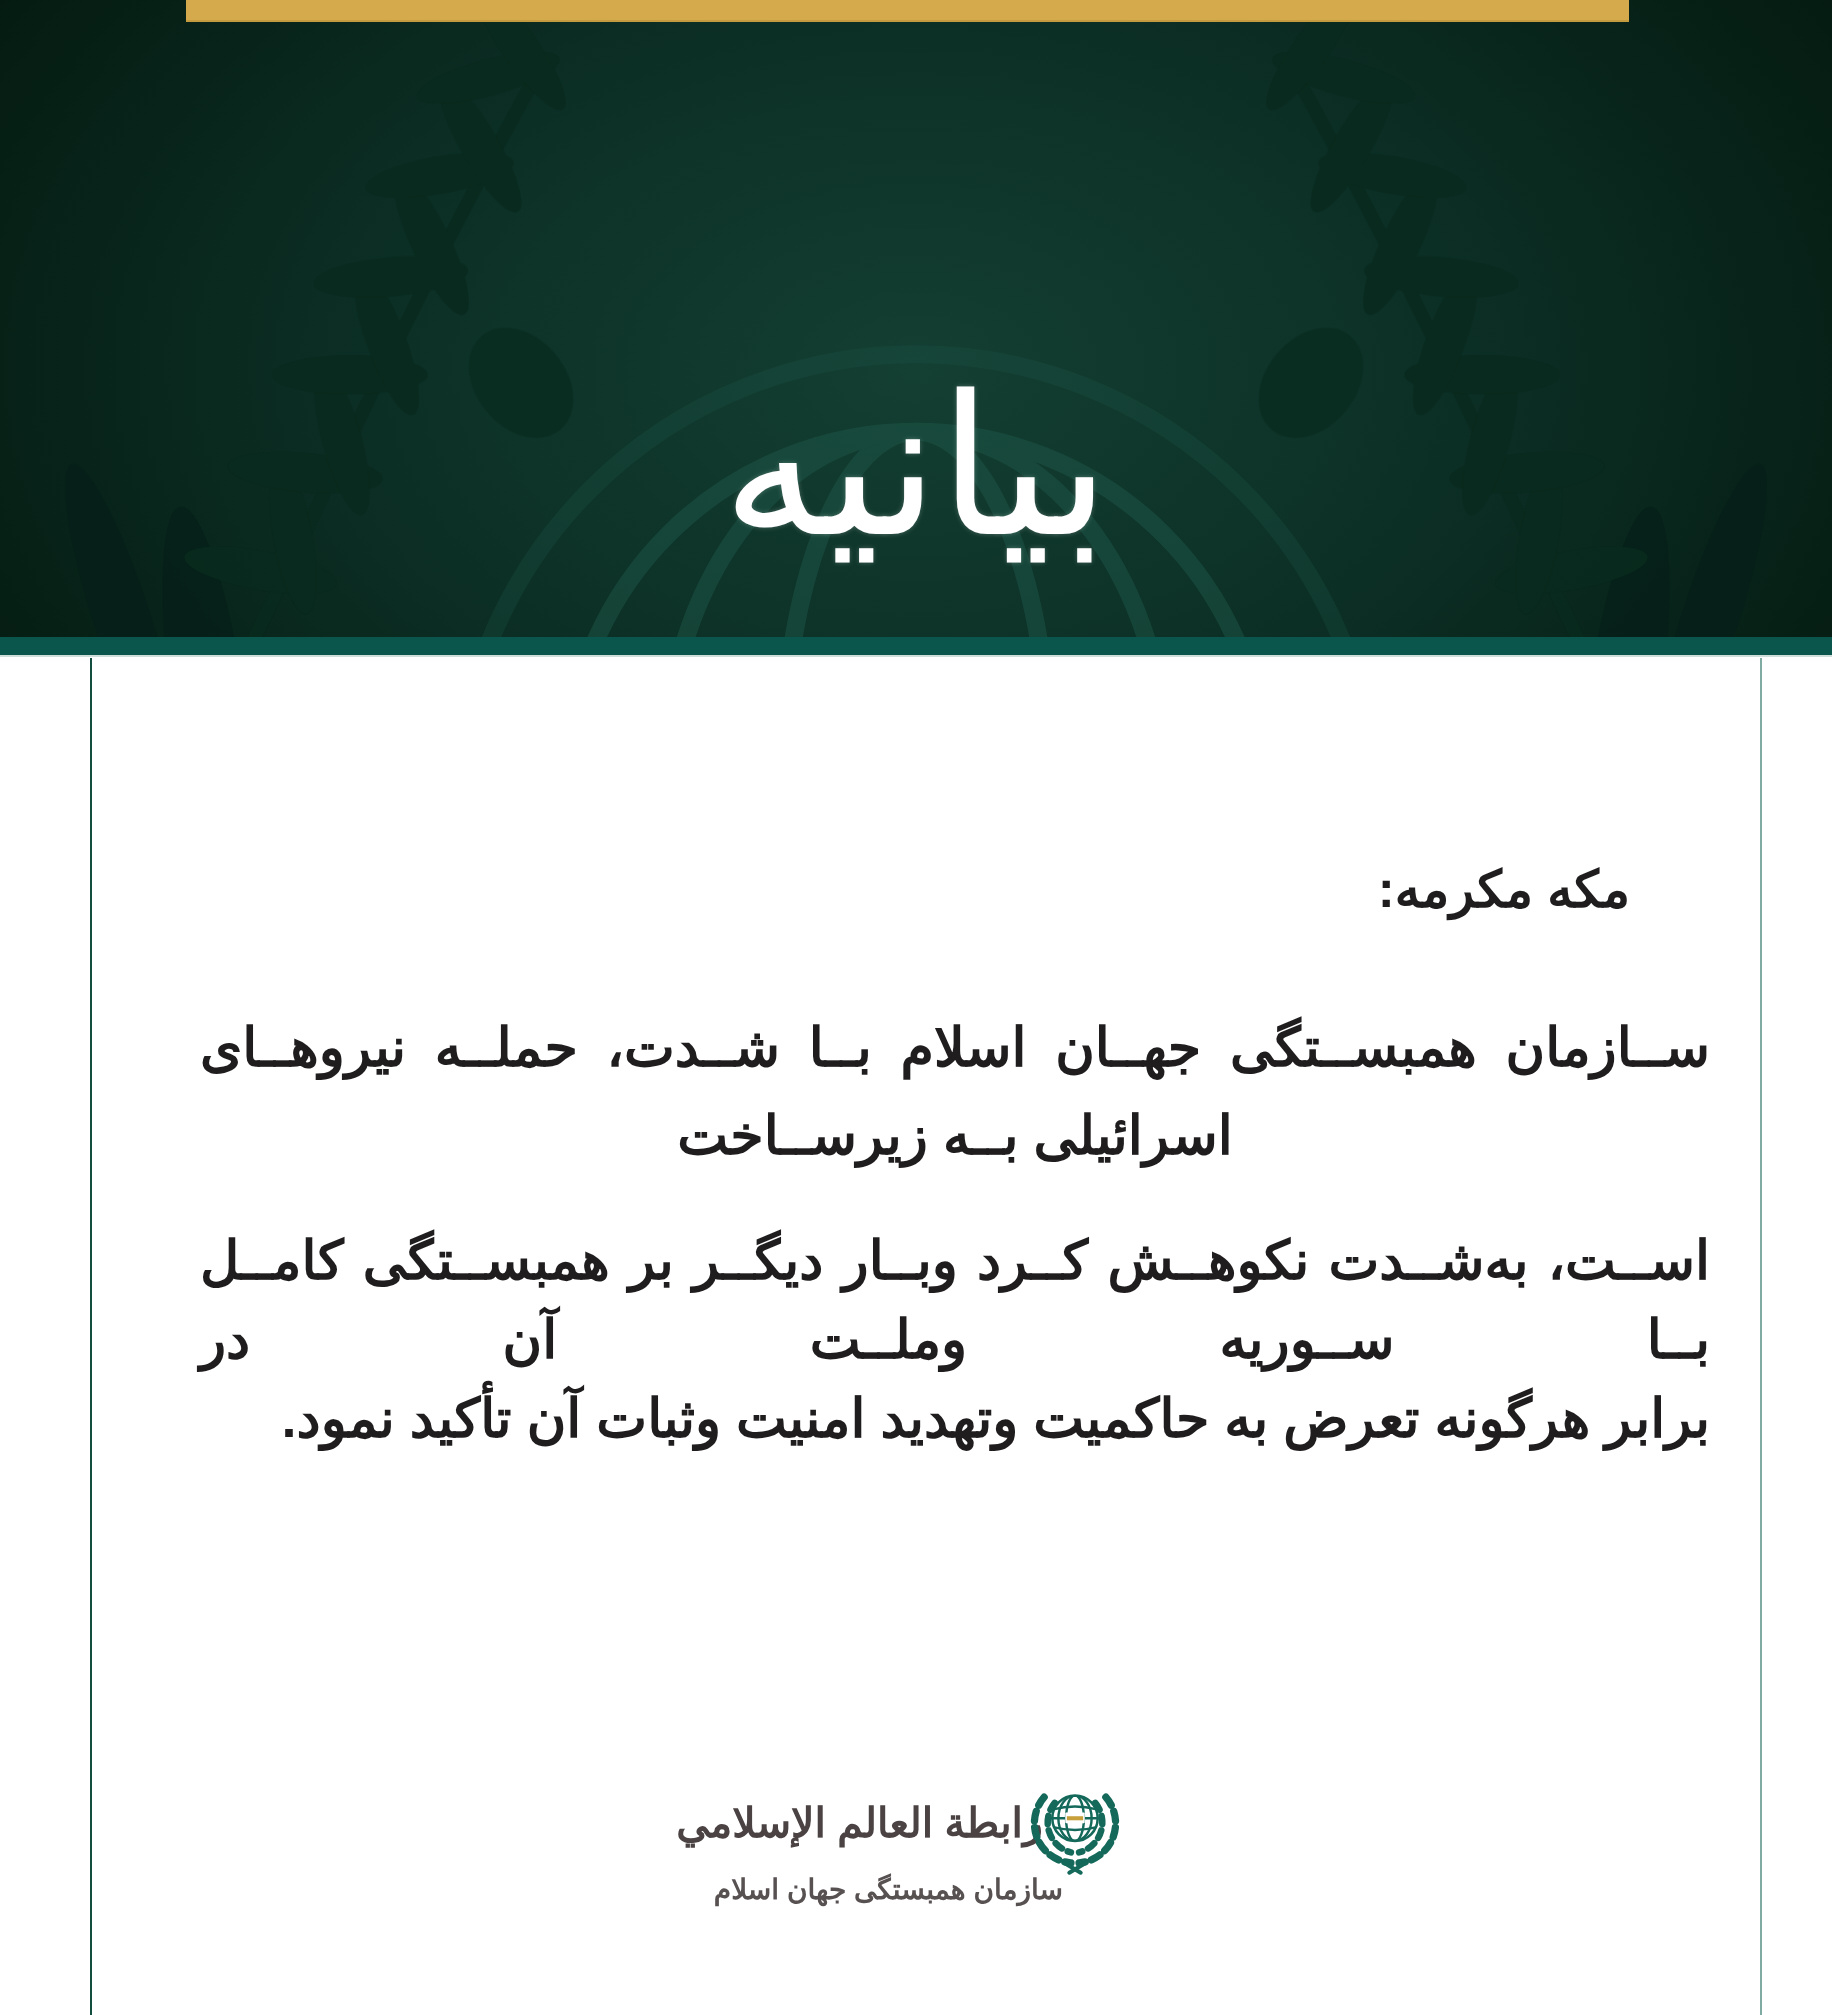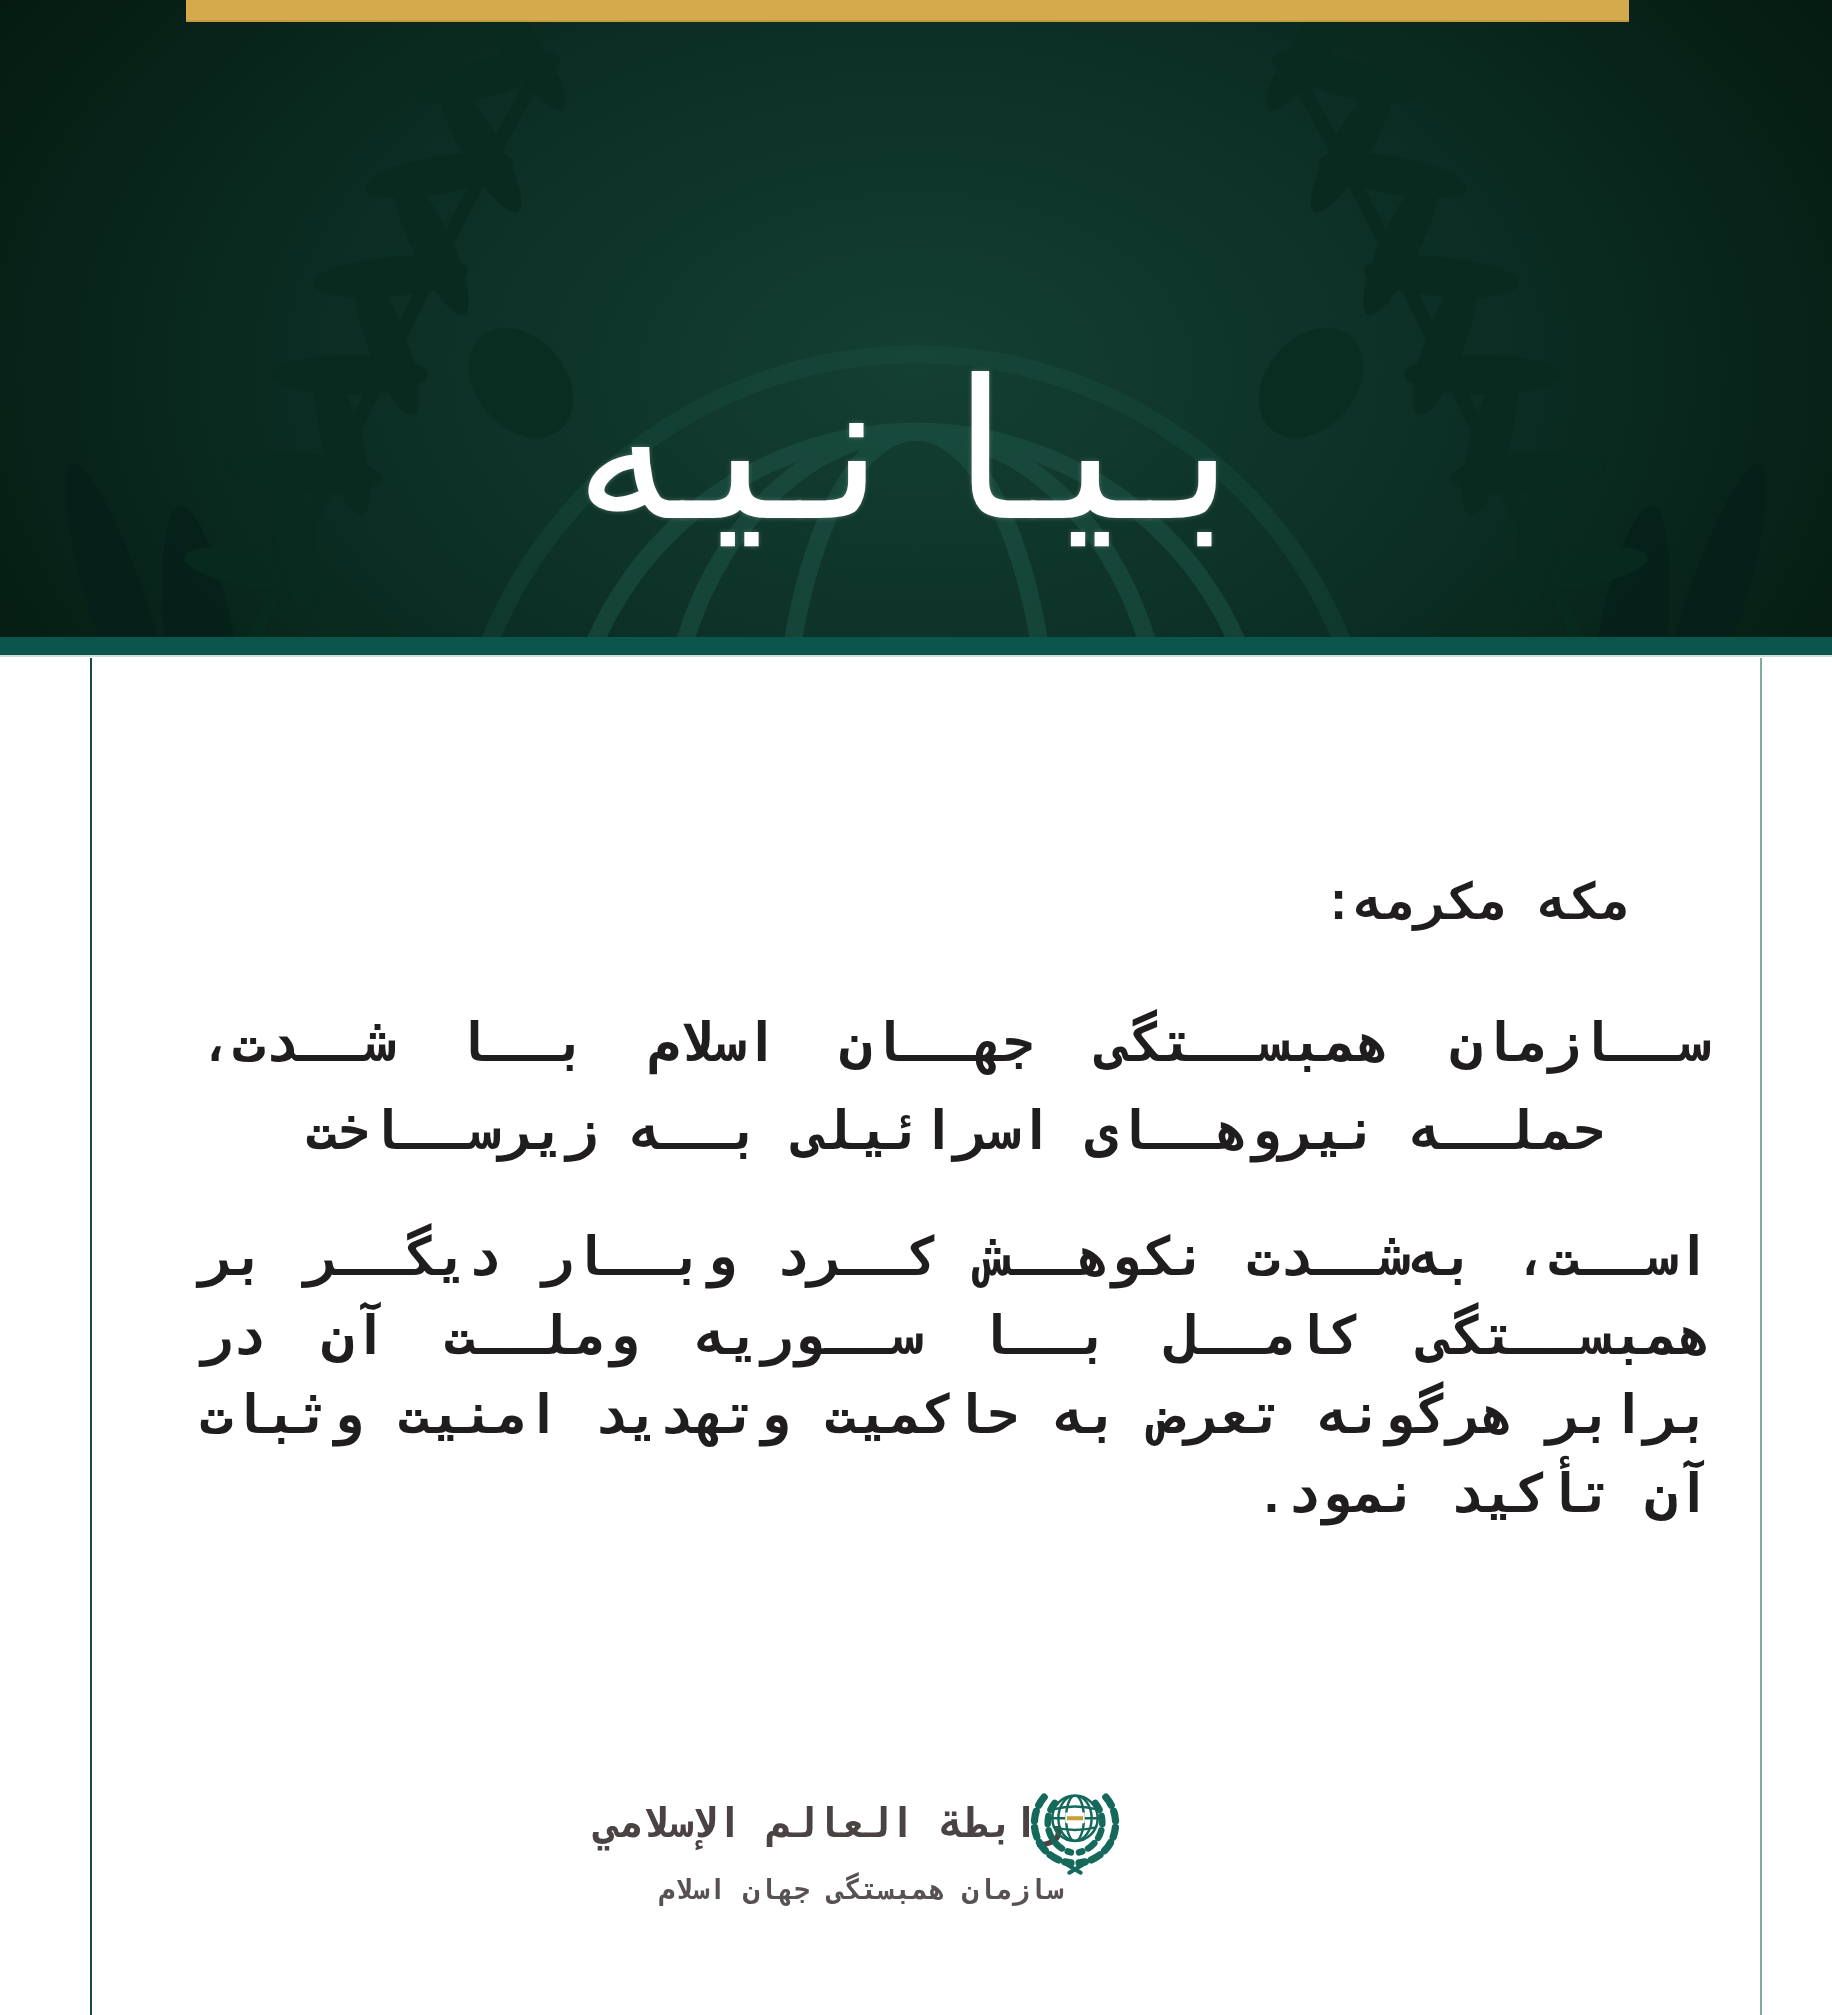--- a/index.html
+++ b/index.html
@@ -1,19 +1,19 @@
 <!DOCTYPE html>
 <html lang="fa" style="--page_bg: #ffffff; --gold_bar: #d5aa4d; --header_bg_center: #143f33; --header_bg_edge: #04190f; --header_band: #0a564c; --divider: #cfdeda; --left_rule: #134d40; --right_rule: #80aba3; --text: #201d1e; --title: #ffffff; --logo_calligraphy: #4a4243; --logo_subtitle: #585152; --emblem_green: #14695b; --emblem_gold: #c7a03c;font-size:13px"><head>
 <meta charset="utf-8">
 <style>
   html,body{margin:0;padding:0;background:#e8e8e8;}
   .page{
     position:relative;width:1832px;height:2015px;overflow:hidden;
     background:var(--page_bg,#ffffff);
-    font-family:Liberation Mono, monospace;
+    font-family:Liberation Sans, sans-serif;
   }
   
   .header{
     position:absolute;left:0;top:0;width:1832px;height:637px;
     background:radial-gradient(ellipse 1140px 733px at 50% 58%,
       var(--header_bg_center,#143f33) 0%, #0c2f25 48%, var(--header_bg_edge,#04190f) 100%);
   }
   .header svg.deco{position:absolute;left:0;top:0;}
   .gold-bar{
     position:absolute;left:186px;top:0;width:1443px;height:22px;
@@ -28,21 +28,21 @@
   }
   .teal-band{position:absolute;left:0;top:637px;width:1832px;height:19px;background:var(--header_band,#0a564c);}
   .content-divider{position:absolute;left:0;top:655px;width:1832px;height:2.4px;background:var(--divider,#cfdeda);}
   
   .left-rule{position:absolute;left:90px;top:658px;width:1.6px;height:1357px;background:var(--left_rule,#134d40);}
   .right-rule{position:absolute;left:1760px;top:658px;width:2.4px;height:1357px;background:var(--right_rule,#80aba3);}
   
   .city-heading{
     position:absolute;left:195px;top:860px;width:1435px;
     direction:rtl;text-align:right;
-    font-size:51px;font-weight:bold;color:var(--text,#201d1e);margin-top:12px;
+    font-size:51px;font-weight:bold;color:var(--text,#201d1e);
   }
   .para{
     position:absolute;left:200px;width:1510px;
     direction:rtl;color:var(--text,#201d1e);
     font-size:54px;font-weight:bold;
   }
   .para1{top:1003px;}
   .para2{top:1221px;}
   .para .tline{text-align:justify;text-align-last:justify;}
   .para1 .tline{line-height:88px;}

